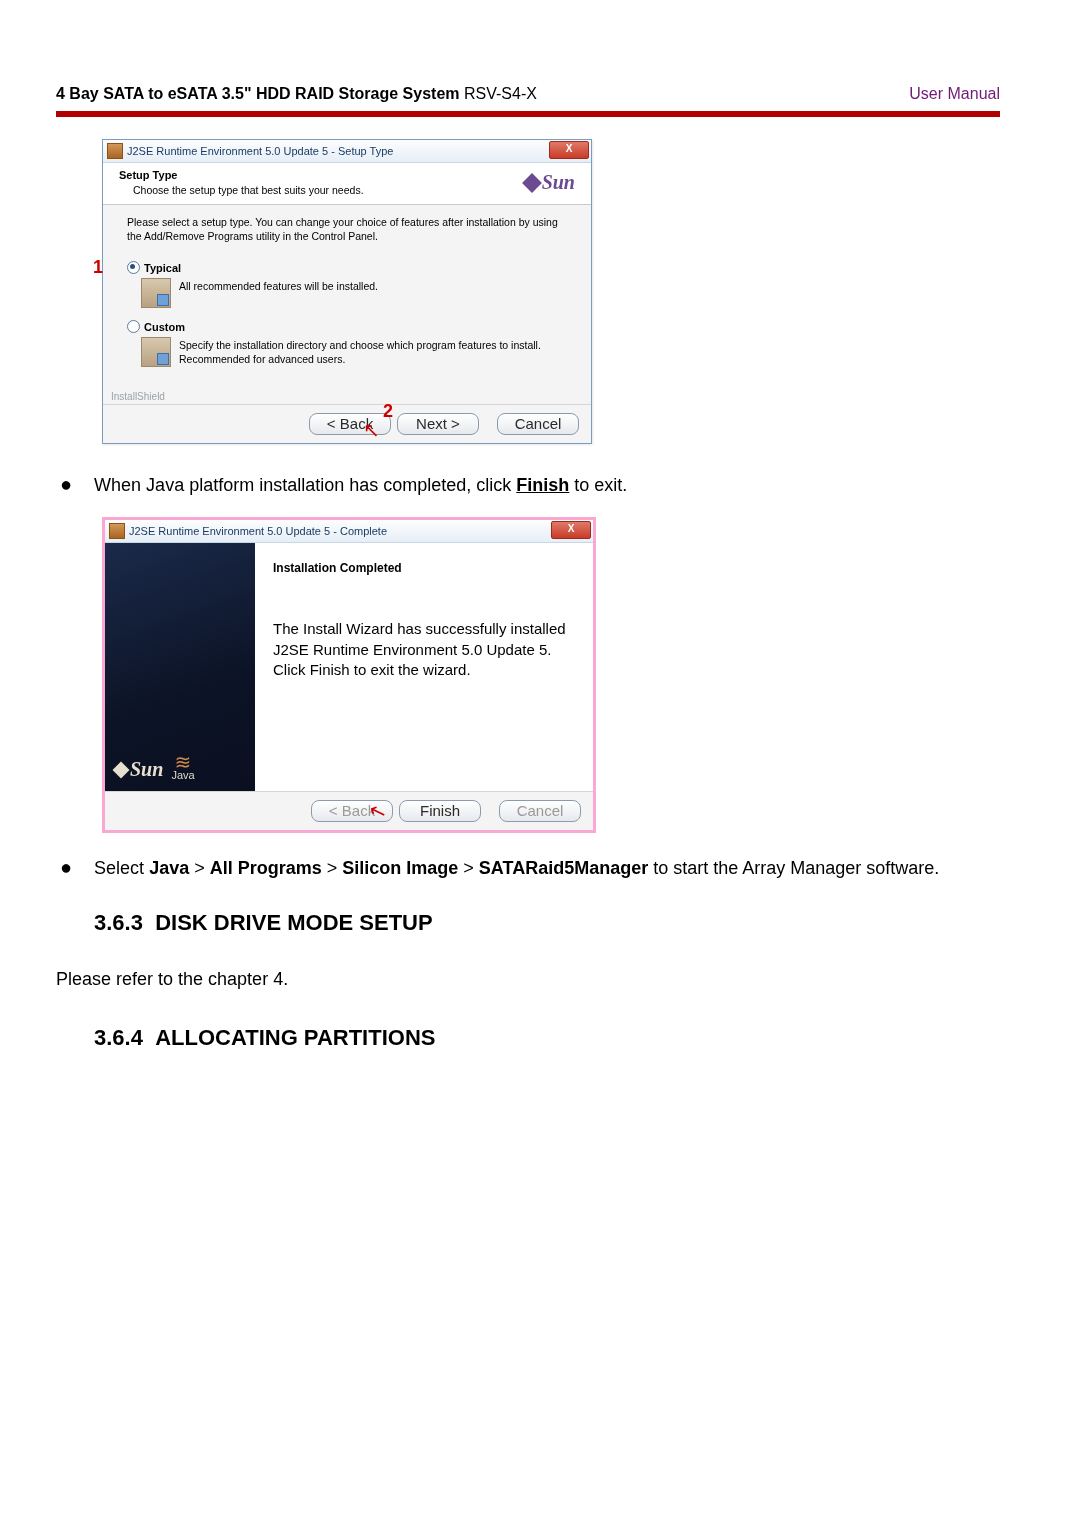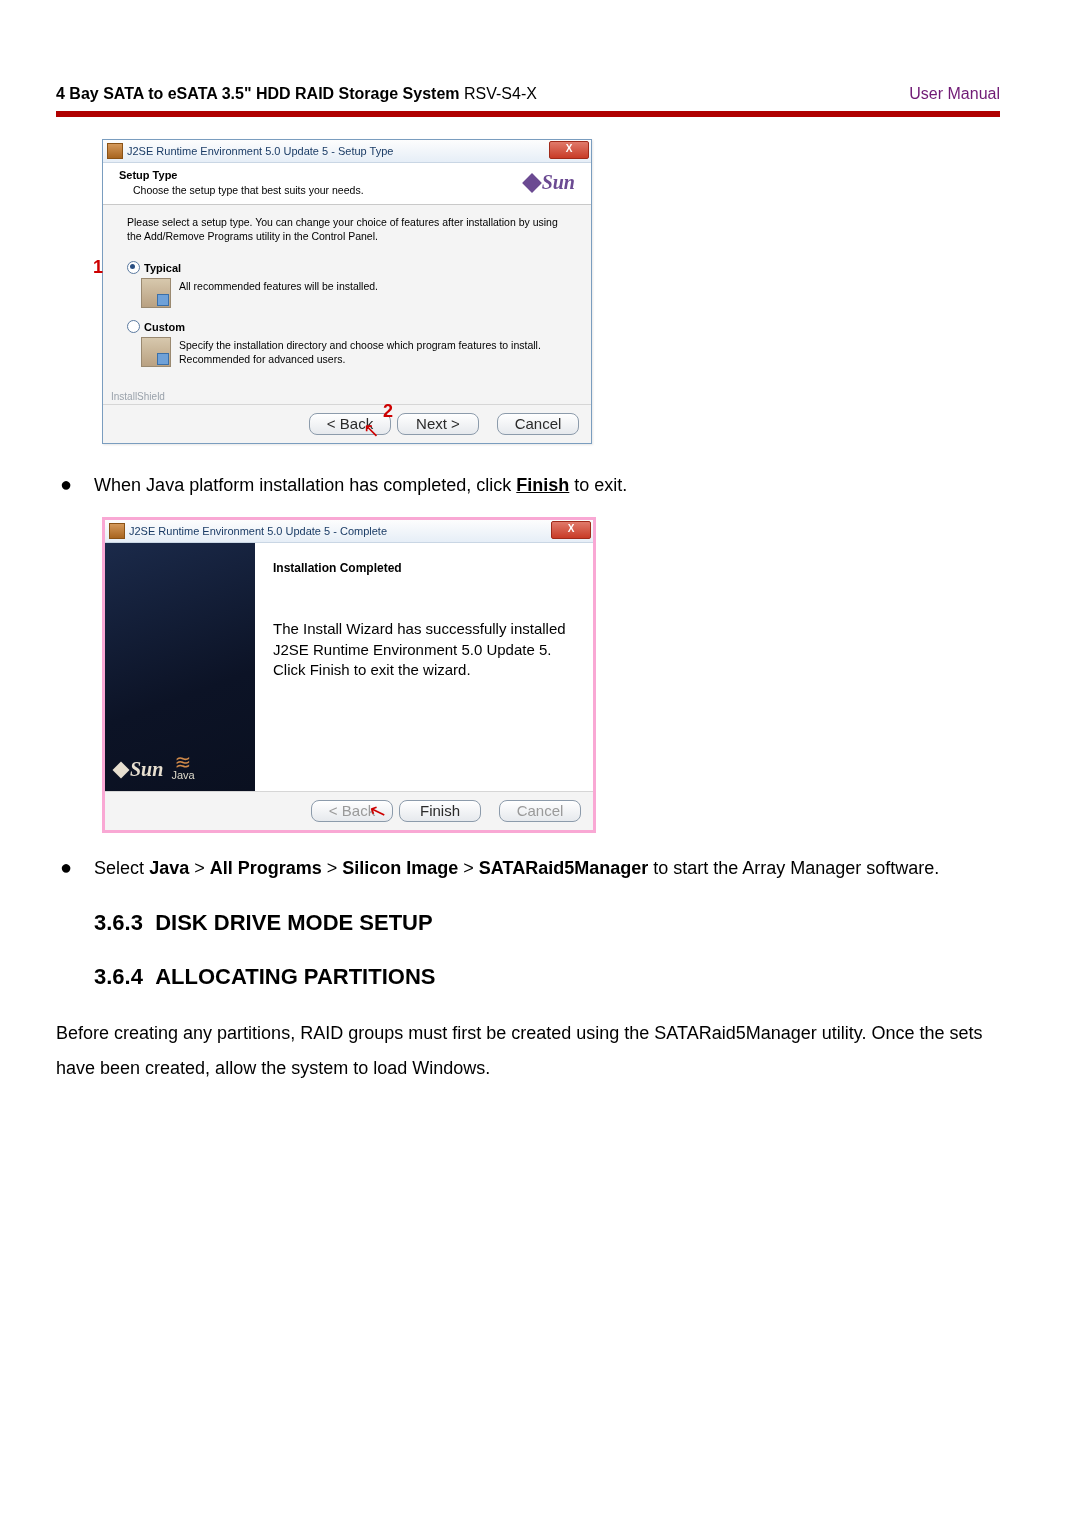--- a/index.html
+++ b/index.html
@@ -430,19 +430,19 @@
   <div class="bullet-block" style="margin-top:22px;">
     <div class="bullet-dot">●</div>
     <div>
       <span>Select </span><b>Java</b><span> &gt; </span><b>All Programs</b><span> &gt; </span><b>Silicon Image</b><span> &gt; </span><b>SATARaid5Manager</b><span> to start the Array Manager software.</span>
     </div>
   </div>
 
   <div class="heading">
     <span>3.6.3</span>&nbsp;&nbsp;<span>DISK DRIVE MODE SETUP</span>
   </div>
+  <div class="body-para">Please refer to the chapter 4.</div>
 
   <div class="heading">
     <span>3.6.4</span>&nbsp;&nbsp;<span>ALLOCATING PARTITIONS</span>
   </div>
-  <div class="body-para">Before creating any partitions, RAID groups must first be created using the SATARaid5Manager utility. Once the sets have been created, allow the system to load Windows.</div>
 
 </div>
 
 </body></html>

